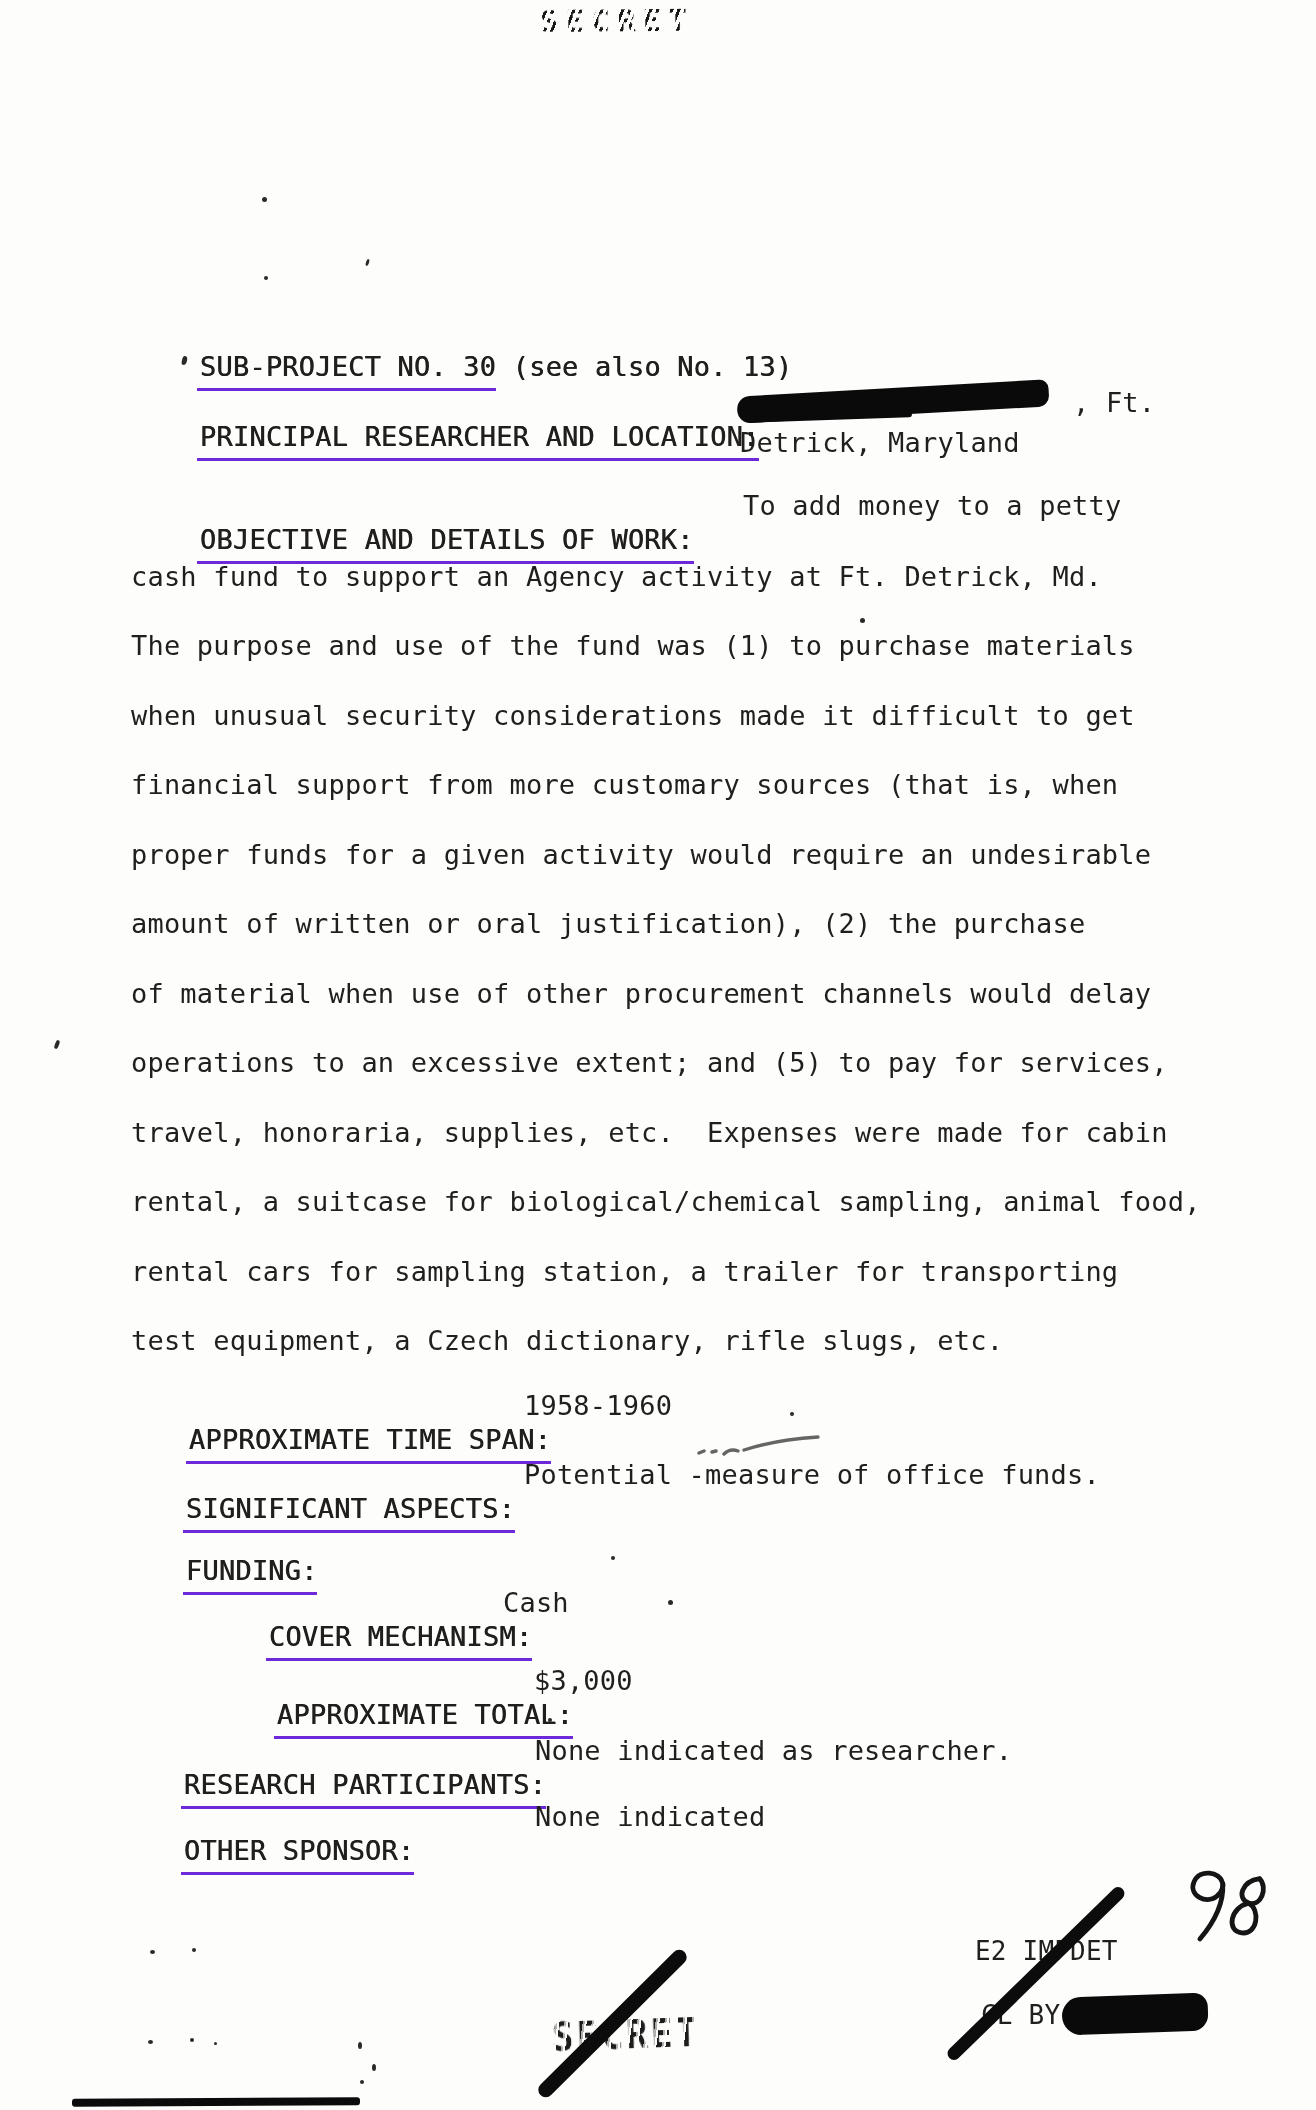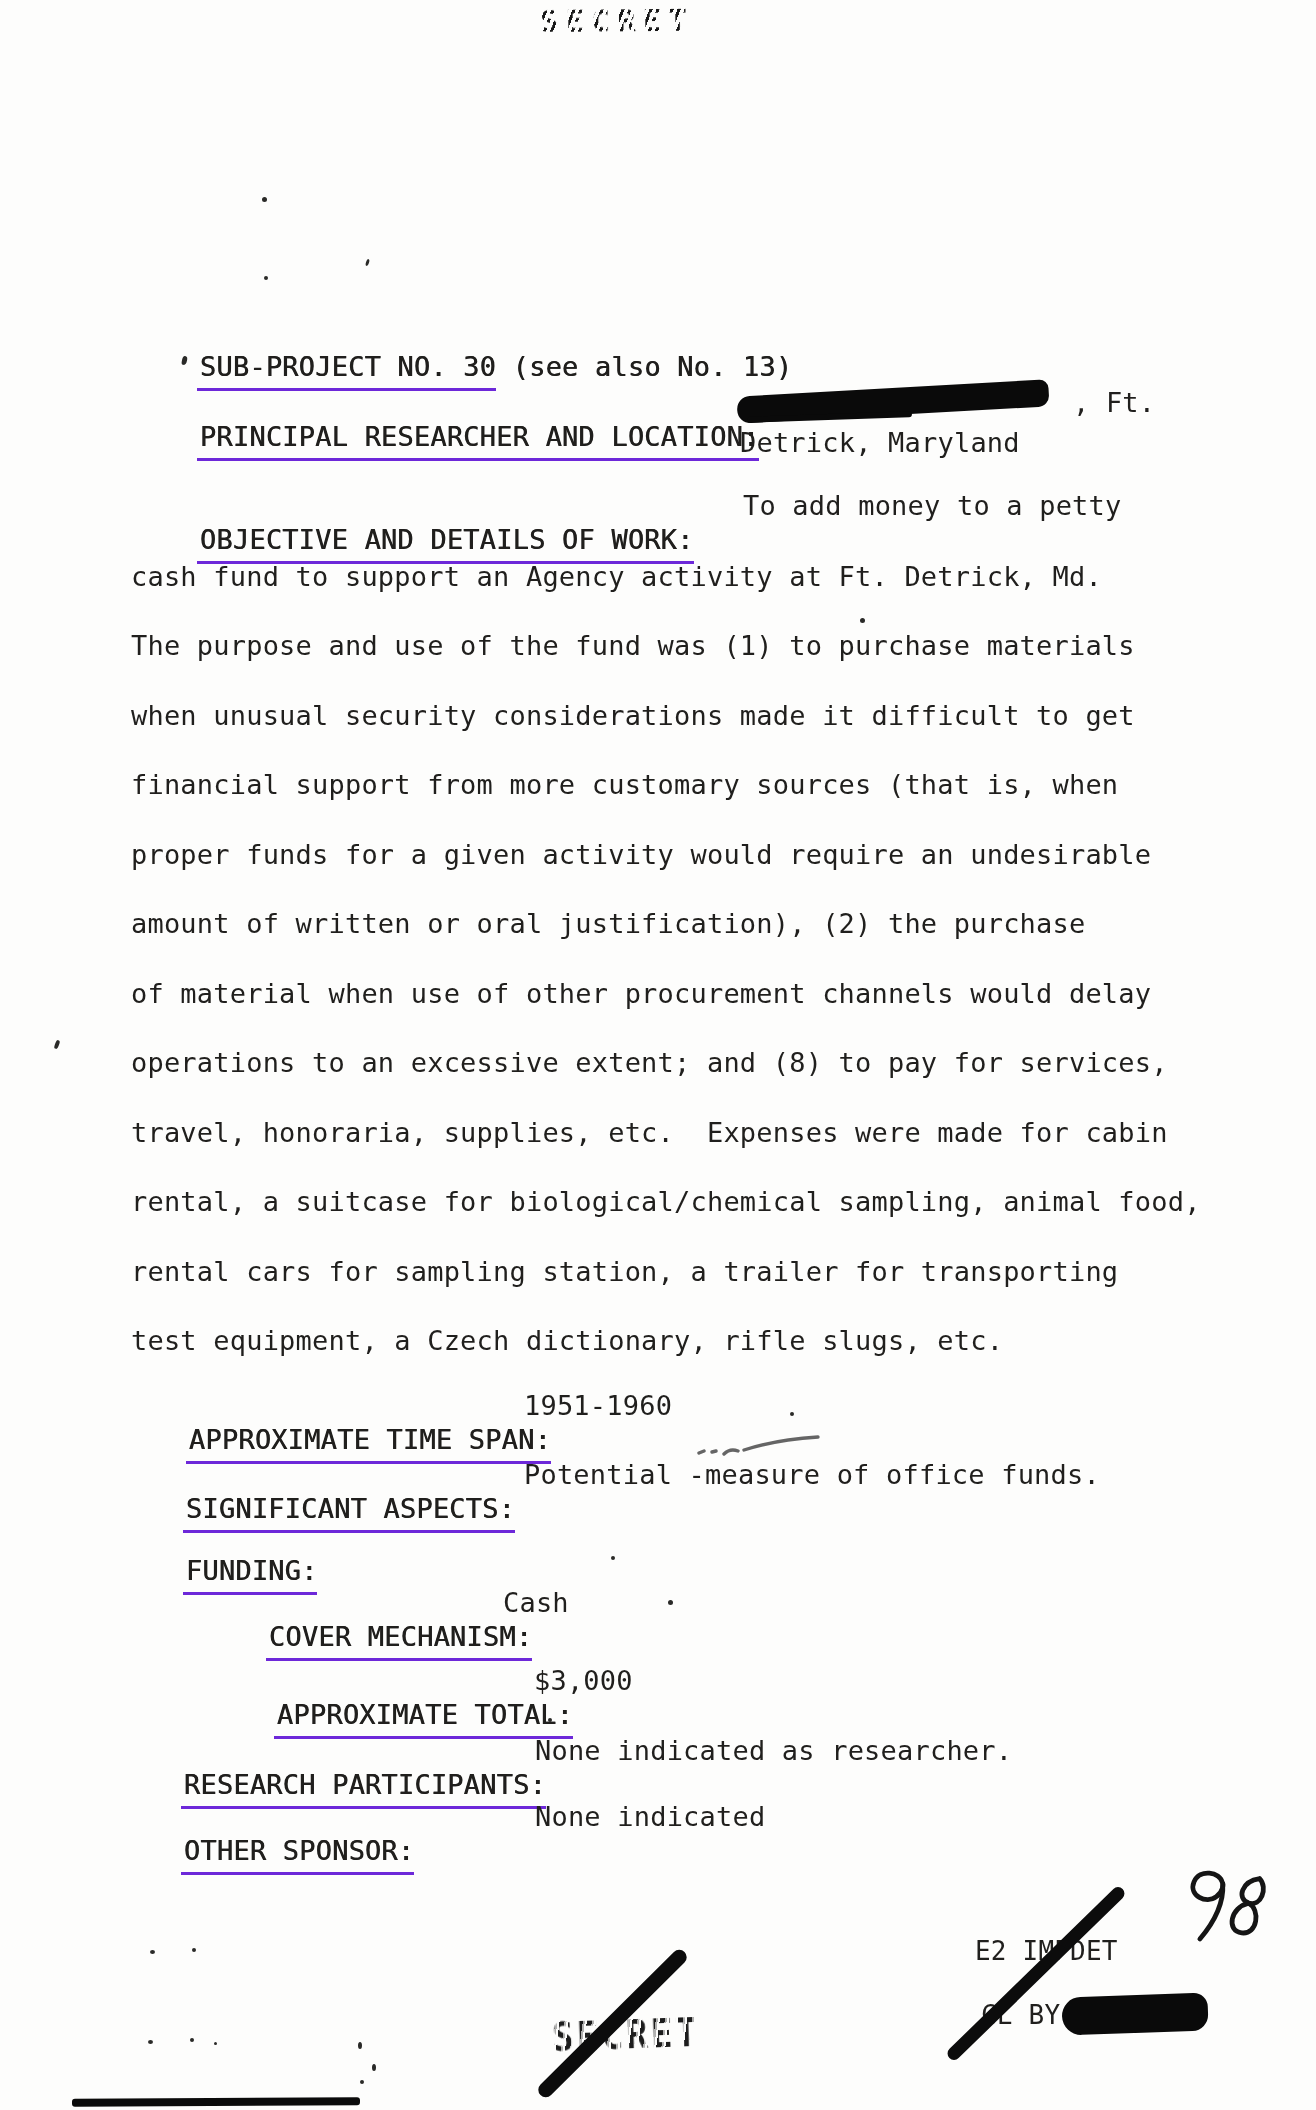--- a/index.html
+++ b/index.html
@@ -111,30 +111,30 @@
 
   <div class="line" style="left:131px;top:560px;text-align:right;">cash fund to support an Agency activity at Ft. Detrick, Md.</div>
   <div class="speck" style="left:860px;top:618px;width:5px;height:5px;"></div>
   <div class="line" style="left:131px;top:629px;">The purpose and use of the fund was (1) to purchase materials</div>
   <div class="line" style="left:131px;top:699px;">when unusual security considerations made it difficult to get</div>
   <div class="line" style="left:131px;top:768px;">financial support from more customary sources (that is, when</div>
   <div class="line" style="left:131px;top:838px;">proper funds for a given activity would require an undesirable</div>
   <div class="line" style="left:131px;top:907px;">amount of written or oral justification), (2) the purchase</div>
   <div class="line" style="left:131px;top:977px;">of material when use of other procurement channels would delay</div>
   <div class="speck" style="left:55px;top:1040px;width:4px;height:9px;transform:rotate(20deg);border-radius:40%;"></div>
-  <div class="line" style="left:131px;top:1046px;">operations to an excessive extent; and (8) to pay for services,</div>
+  <div class="line" style="left:131px;top:1046px;">operations to an excessive extent; and (5) to pay for services,</div>
   <div class="line" style="left:131px;top:1116px;">travel, honoraria, supplies, etc.  Expenses were made for cabin</div>
   <div class="line" style="left:131px;top:1185px;">rental, a suitcase for biological/chemical sampling, animal food,</div>
   <div class="line" style="left:131px;top:1255px;">rental cars for sampling station, a trailer for transporting</div>
   <div class="line" style="left:131px;top:1324px;">test equipment, a Czech dictionary, rifle slugs, etc.</div>
 
   <div class="line hd" style="left:123px;top:1389px;">
     <span class="ul">APPROXIMATE TIME SPAN:</span>
   </div>
-  <div class="line" style="left:524px;top:1389px;">1951-1960</div>
+  <div class="line" style="left:524px;top:1389px;">1958-1960</div>
   <div class="speck" style="left:790px;top:1412px;width:4px;height:4px;"></div>
 
   <svg style="left:693px;top:1430px;" width="135" height="32" viewBox="0 0 135 32">
     <path d="M6 23 l5 -2 M19 22 l4 -1 M31 24 q6 -6 14 -3 M51 20 q30 -10 74 -13" fill="none" stroke="#4a4a4a" stroke-width="3.4" stroke-linecap="round" opacity=".85"></path>
   </svg>
 
   <div class="line hd" style="left:120px;top:1458px;">
     <span class="ul">SIGNIFICANT ASPECTS:</span>
   </div>
   <div class="line hd" style="left:120px;top:1520px;">

